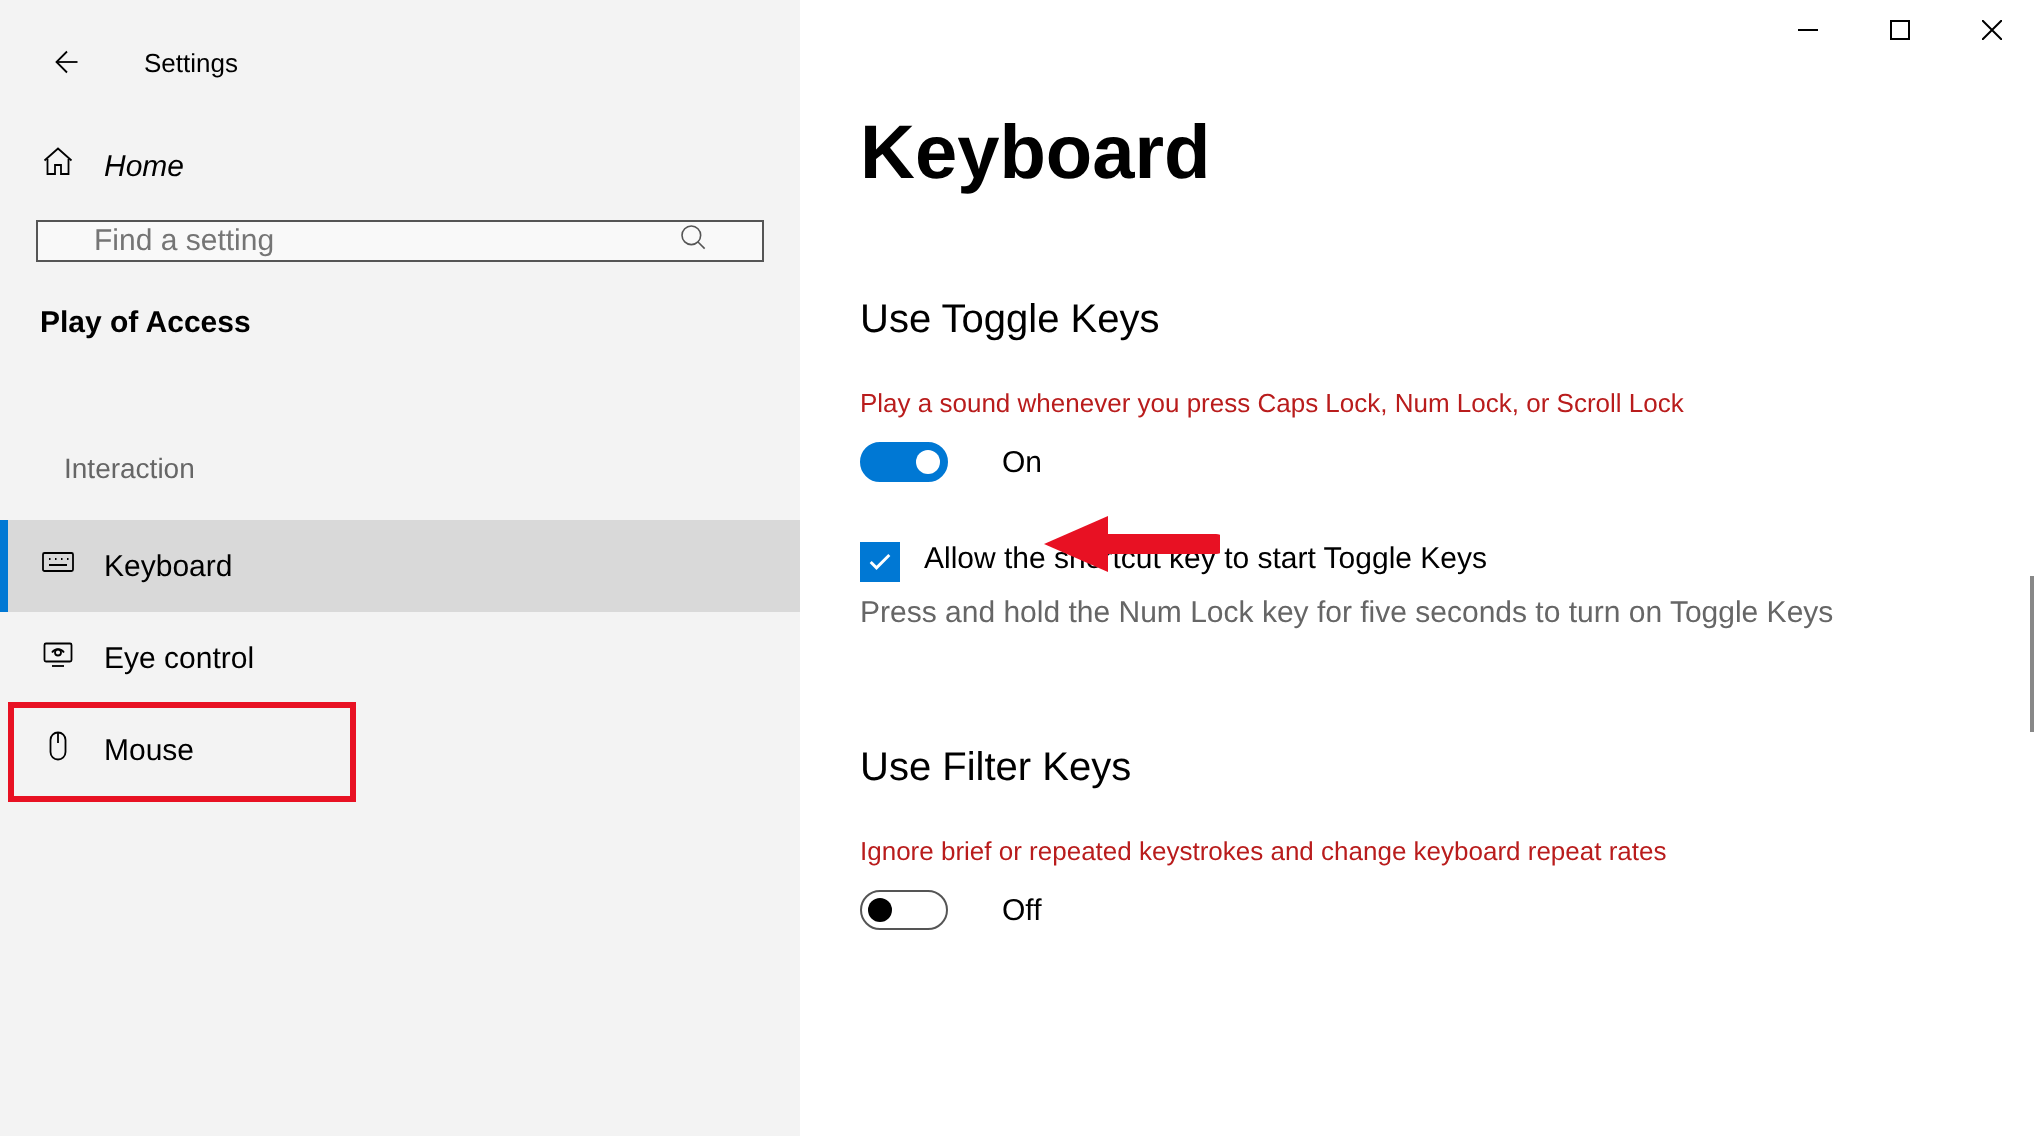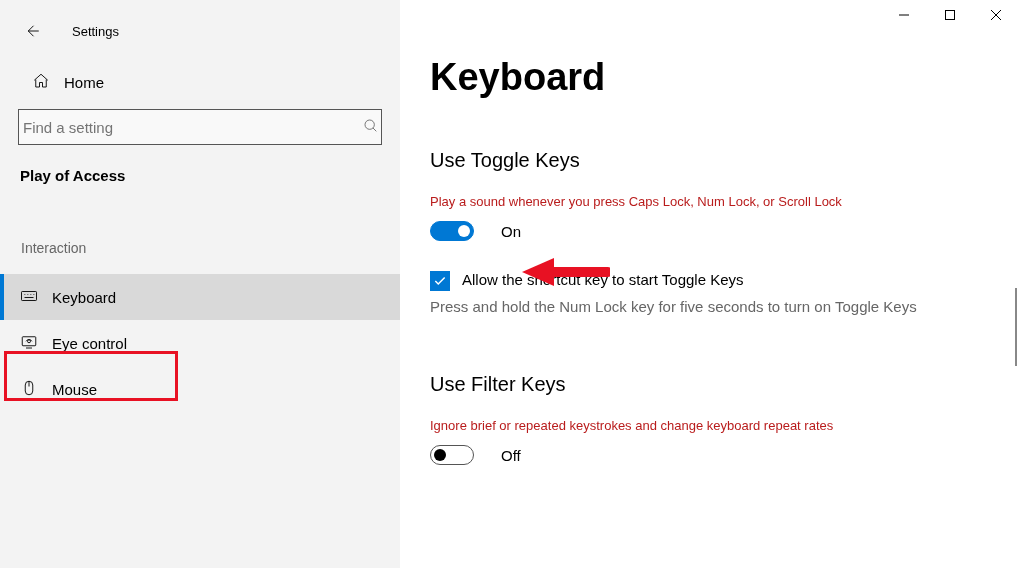--- a/index.html
+++ b/index.html
@@ -43,55 +43,56 @@
   .back-arrow {
     width: 40px; height: 30px;
     display: flex; align-items: center; justify-content: center;
   }
   .back-arrow svg { width: 18px; height: 18px; stroke: #000; stroke-width: 1.2; fill: none; }
   .win-title { font-size: 13px; margin-left: 20px; }
 
   .home-row {
     display: flex;
     align-items: center;
-    padding: 8px 0 8px 32px;
+    padding: 8px 0 8px 20px;
     gap: 14px;
     margin-bottom: 8px;
+    font-style: italic;
   }
   .home-row svg { width: 18px; height: 18px; stroke: #000; stroke-width: 1.2; fill: none; }
   .home-label { font-size: 15px; }
 
   .search-wrap {
     margin: 6px 18px 18px 18px;
   }
   .search-box {
     display: flex;
     align-items: center;
-    height: 36px;
+    height: 21px;
     border: 1.5px solid #555;
     background: #f9f9f9;
-    padding: 0 2px;
+    padding: 0 26px;
   }
   .search-box input {
     flex: 1;
     border: none; outline: none;
     background: transparent;
     font-size: 15px;
     font-family: inherit;
     color: #666;
   }
   .search-icon svg { width: 16px; height: 16px; stroke: #555; stroke-width: 1.2; fill: none; }
 
   .section-hdr {
     padding: 4px 20px 30px 20px;
     font-weight: 600;
     font-size: 15px;
   }
   .group-hdr {
-    padding: 26px 20px 18px 21px;
+    padding: 26px 20px 18px 32px;
     color: #666;
     font-size: 14px;
   }
 
   .nav-item {
     display: flex;
     align-items: center;
     height: 46px;
     padding-left: 20px;
     gap: 14px;

